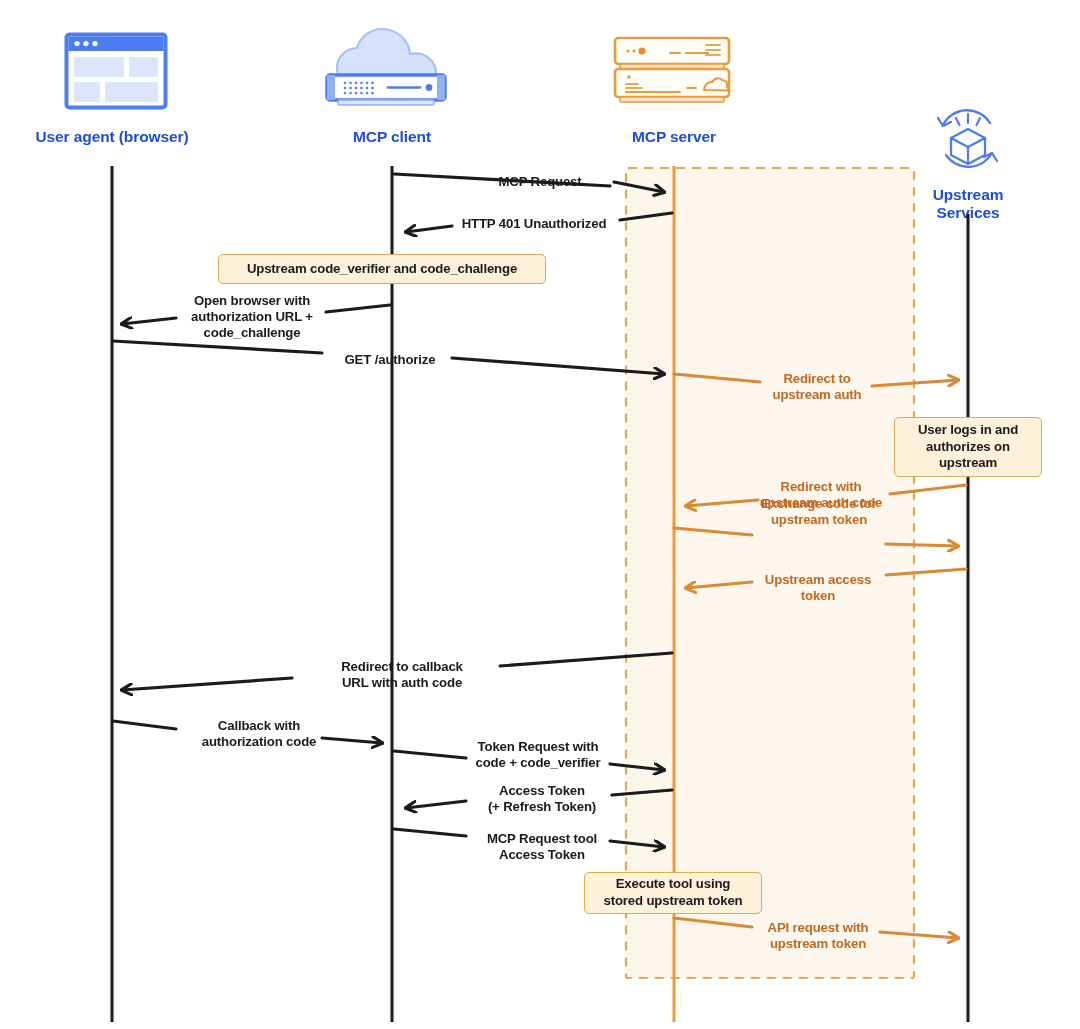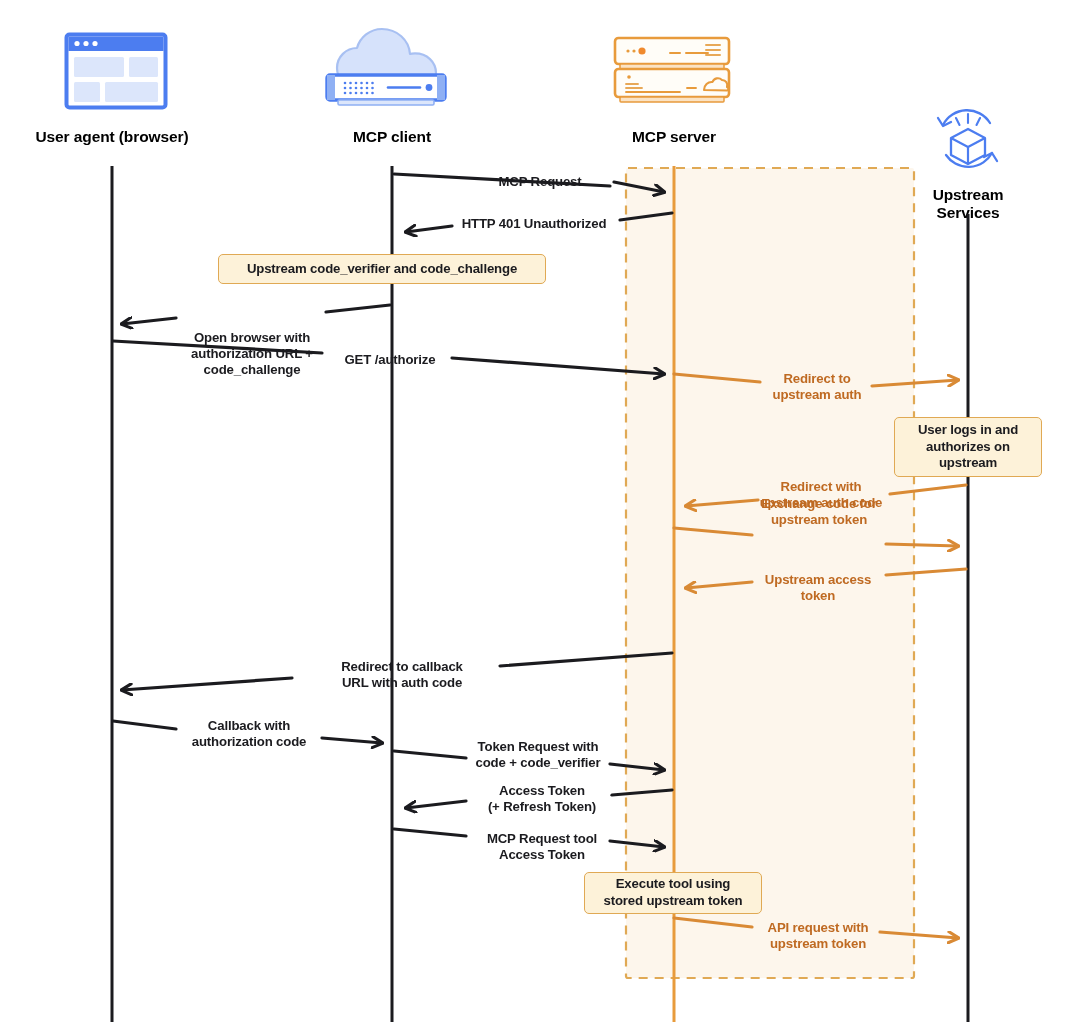--- a/index.html
+++ b/index.html
@@ -25,21 +25,21 @@
     left: 0;
     top: 0;
     width: 1080px;
     height: 1029px;
   }
   .actor-label {
     position: absolute;
     text-align: center;
     font-weight: bold;
     font-size: 15.5px;
-    color: #000000;
+    color: #1d4ed8;
     line-height: 1.18;
     letter-spacing: -0.1px;
   }
   .msg-label {
     position: absolute;
     font-weight: bold;
     font-size: 13.2px;
     line-height: 1.2;
     color: #1b1b1f;
     letter-spacing: -0.15px;
@@ -256,42 +256,42 @@
     <g>
       <line x1="674" y1="918" x2="752" y2="927" stroke="#d98a35" stroke-width="3.2" stroke-linecap="round"></line>
       <line x1="880" y1="932" x2="958" y2="938" stroke="#d98a35" stroke-width="3.2" stroke-linecap="round" marker-end="url(#arrow-orange)"></line>
     </g>
   </svg>
 
   <div class="msg-label dark ta-center" style="left:460px; top:174px; width:160px;">MCP Request</div>
 
   <div class="msg-label dark ta-center" style="left:444px; top:216px; width:180px;">HTTP 401 Unauthorized</div>
 
-  <div class="msg-label dark ta-center" style="left:172px; top:293px; width:160px;margin-top:37px;">Open browser with
+  <div class="msg-label dark ta-center" style="left:172px; top:293px; width:160px;">Open browser with
 authorization URL +
 code_challenge</div>
 
   <div class="msg-label dark ta-center" style="left:320px; top:352px; width:140px;">GET /authorize</div>
 
   <div class="msg-label orange ta-center" style="left:756px; top:371px; width:122px;">Redirect to
 upstream auth</div>
 
   <div class="msg-label orange ta-center" style="left:742px; top:479px; width:158px;">Redirect with
 upstream auth code</div>
 
   <div class="msg-label orange ta-center" style="left:746px; top:496px; width:146px;">Exchange code for
 upstream token</div>
 
   <div class="msg-label orange ta-center" style="left:748px; top:572px; width:140px;">Upstream access
 token</div>
 
   <div class="msg-label dark ta-center" style="left:318px; top:659px; width:168px;">Redirect to callback
 URL with auth code</div>
 
-  <div class="msg-label dark ta-center" style="left:170px; top:718px; width:158px;">Callback with
+  <div class="msg-label dark ta-center" style="left:180px; top:718px; width:158px;">Callback with
 authorization code</div>
 
   <div class="msg-label dark ta-center" style="left:462px; top:739px; width:152px;">Token Request with
 code + code_verifier</div>
 
   <div class="msg-label dark ta-center" style="left:472px; top:783px; width:140px;">Access Token
 (+ Refresh Token)</div>
 
   <div class="msg-label dark ta-center" style="left:468px; top:831px; width:148px;">MCP Request tool
 Access Token</div>

